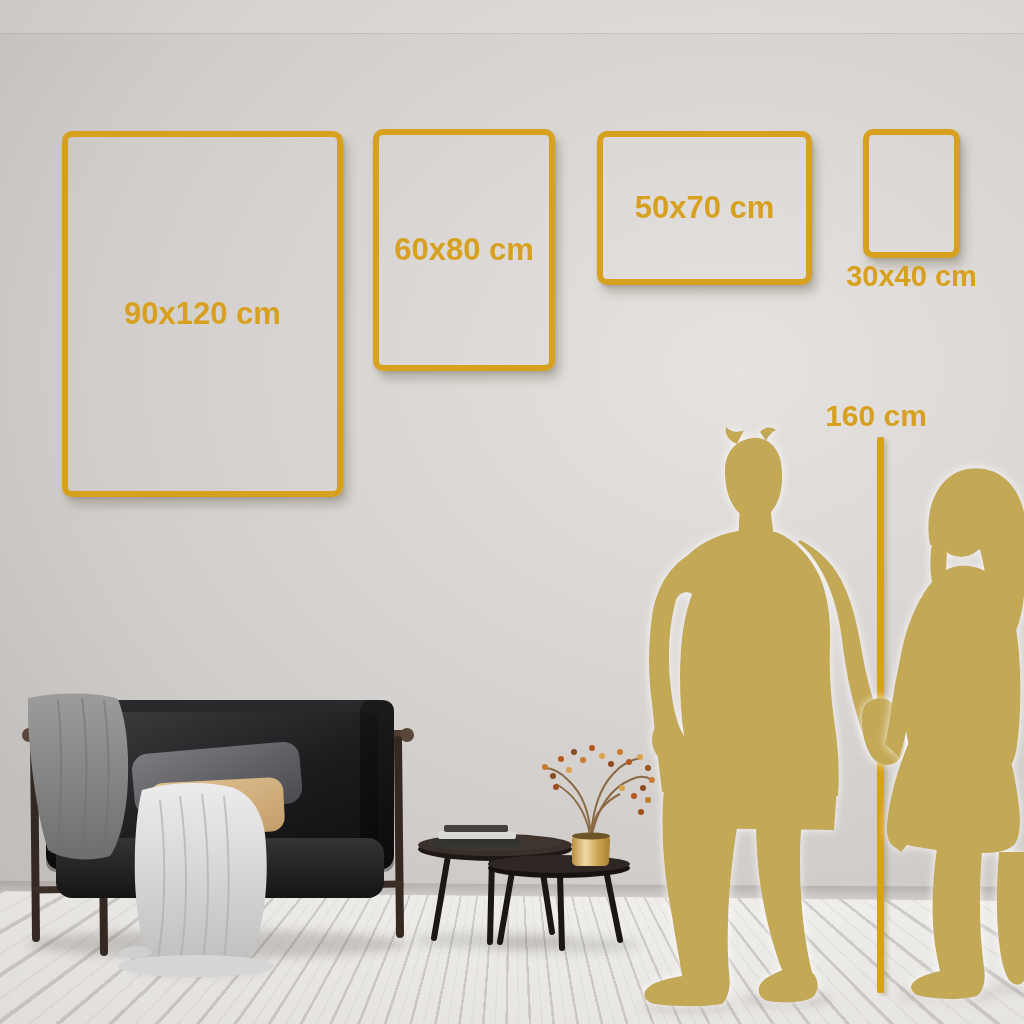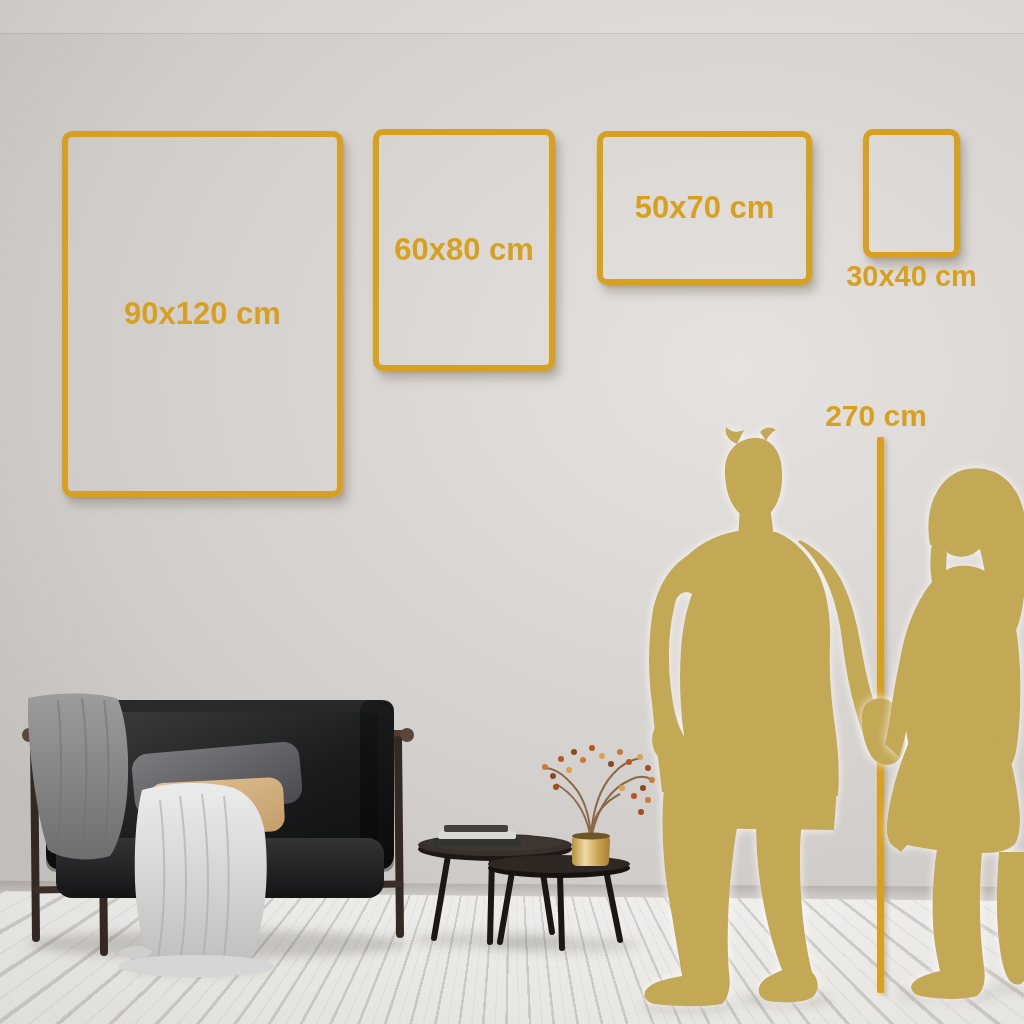--- a/index.html
+++ b/index.html
@@ -65,21 +65,21 @@
   <div class="frame frame-60x80">
     <span class="frame-label">60x80 cm</span>
   </div>
   <div class="frame frame-50x70">
     <span class="frame-label">50x70 cm</span>
   </div>
   <div class="frame frame-30x40">
     <span class="frame-label">30x40 cm</span>
   </div>
 
-  <div class="height-label">270 cm</div>
+  <div class="height-label">160 cm</div>
   <div class="height-line"></div>
 
   <svg class="scene" viewBox="0 0 1024 1024">
     <defs>
       <linearGradient id="g-sofa" x1="0" y1="0" x2="0" y2="1">
         <stop offset="0" stop-color="#2A2A2C"></stop>
           <stop offset="1" stop-color="#121213"></stop>
       </linearGradient>
       <linearGradient id="g-inner" x1="0" y1="0" x2="1" y2="1">
         <stop offset="0" stop-color="#3E3E41"></stop>

